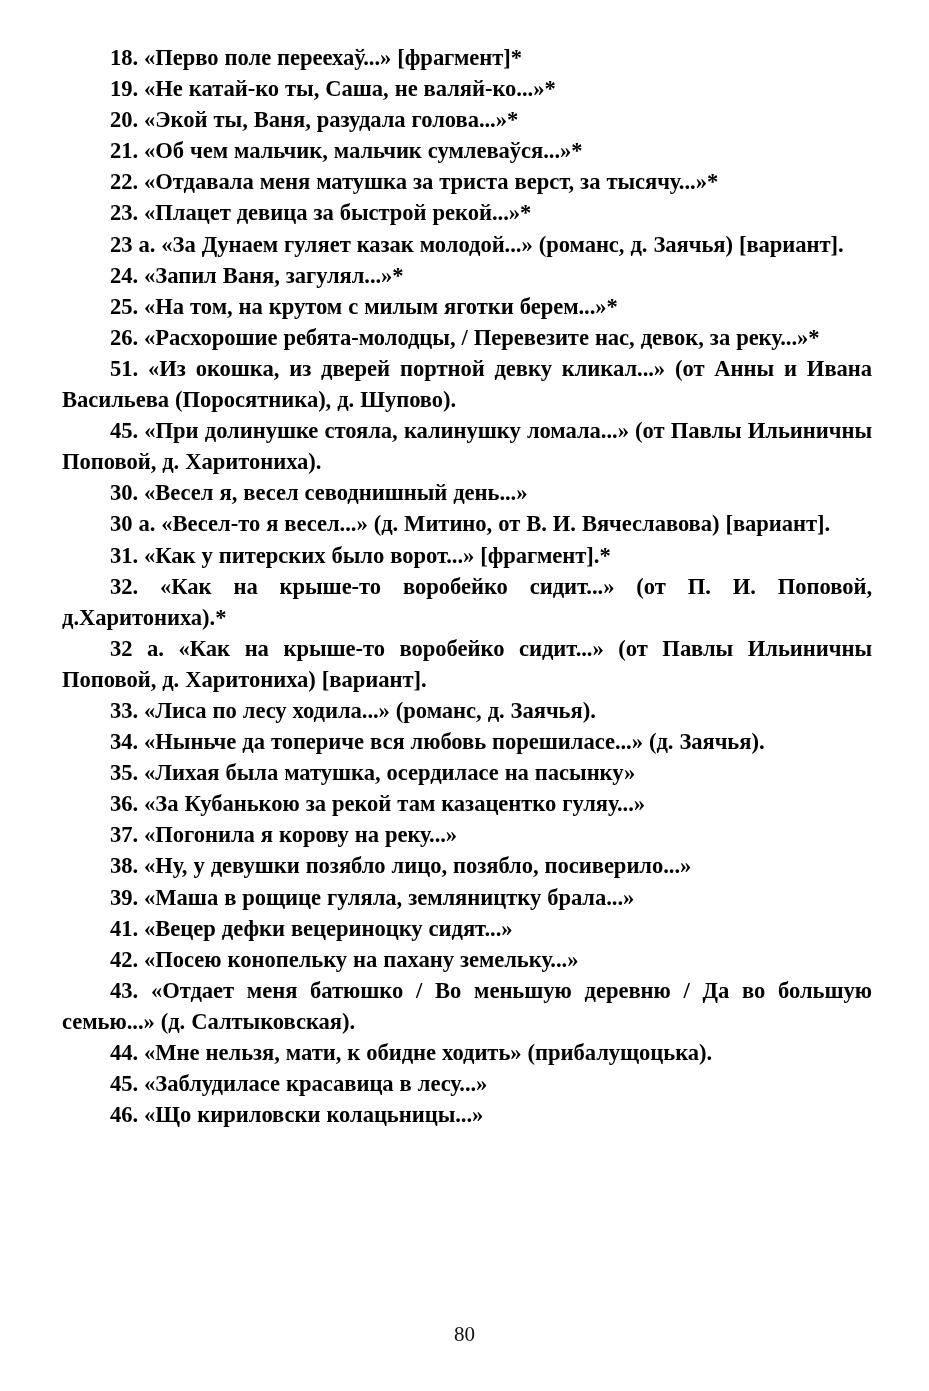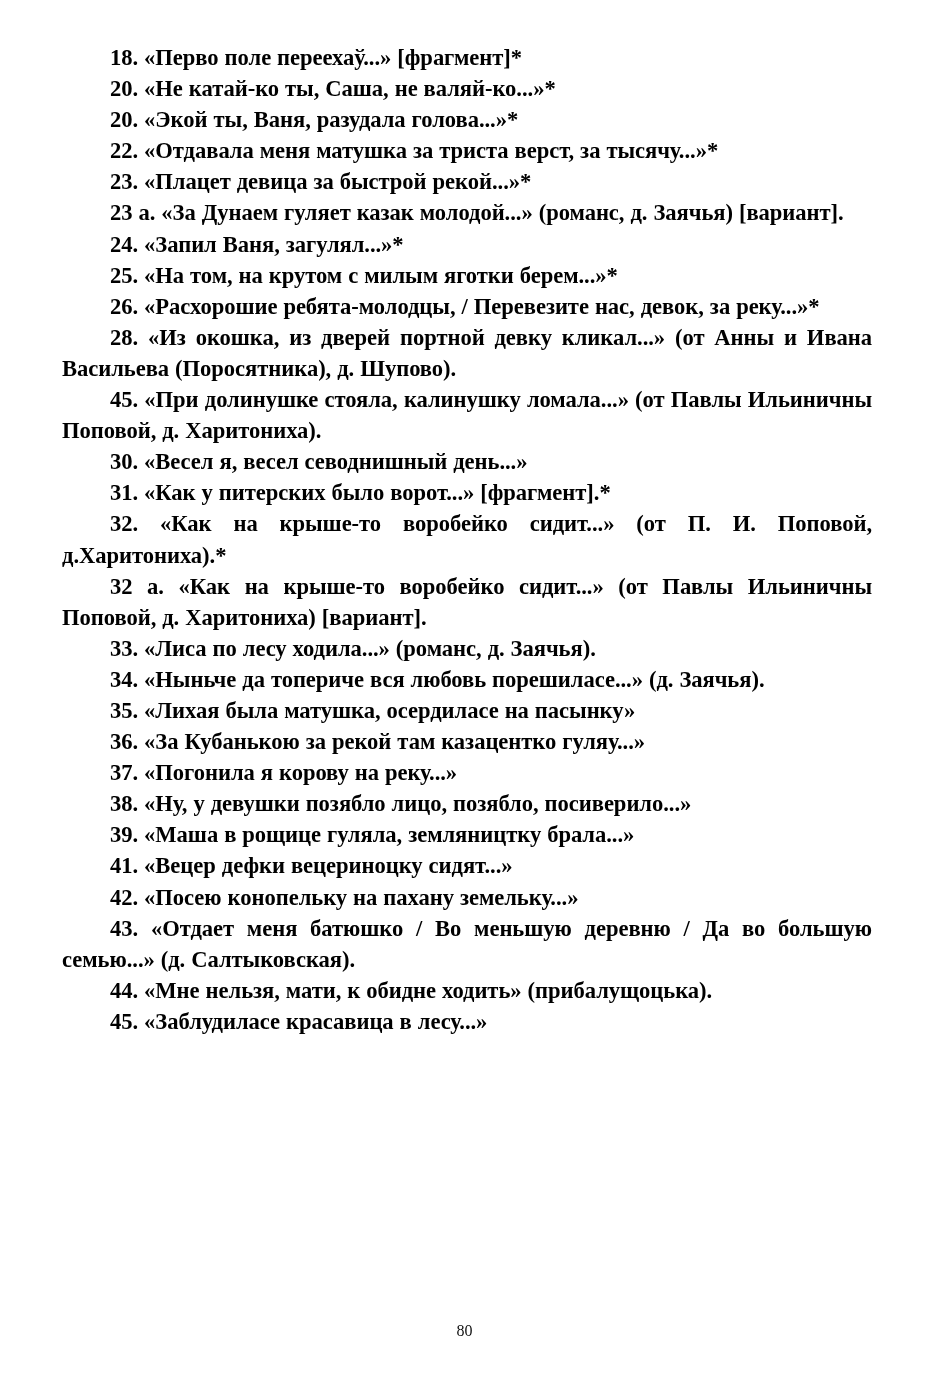--- a/index.html
+++ b/index.html
@@ -43,53 +43,56 @@
   
   .entry.single {
     text-align: left;
   }
   .pagenum {
     position: absolute;
     left: 0;
     top: 1322px;
     width: 929px;
     text-align: center;
-    font-size: 16px;
+    font-size: 21px;
     font-weight: 400;
     font-family: "Liberation Serif", "DejaVu Serif", serif;
     color: #111111;
   }
 </style>
 </head>
 <body>
 
 <div class="page">
   <div class="content" id="entry-list">
       <p class="entry single">18. «Перво поле переехаў...» [фрагмент]*</p>
-      <p class="entry single">20. «Не катай-ко ты, Саша, не валяй-ко...»*</p>
+      <p class="entry single">19. «Не катай-ко ты, Саша, не валяй-ко...»*</p>
       <p class="entry single">20. «Экой ты, Ваня, разудала голова...»*</p>
+      <p class="entry single">21. «Об чем мальчик, мальчик сумлеваўся...»*</p>
       <p class="entry single">22. «Отдавала меня матушка за триста верст, за тысячу...»*</p>
       <p class="entry single">23. «Плацет девица за быстрой рекой...»*</p>
       <p class="entry">23 а. «За Дунаем гуляет казак молодой...» (романс, д. Заячья) [вариант].</p>
       <p class="entry single">24. «Запил Ваня, загулял...»*</p>
       <p class="entry single">25. «На том, на крутом с милым яготки берем...»*</p>
       <p class="entry">26. «Расхорошие ребята-молодцы, / Перевезите нас, девок, за реку...»*</p>
-      <p class="entry">28. «Из окошка, из дверей портной девку кликал...» (от Анны и Ивана Васильева (Поросятника), д. Шупово).</p>
+      <p class="entry">51. «Из окошка, из дверей портной девку кликал...» (от Анны и Ивана Васильева (Поросятника), д. Шупово).</p>
       <p class="entry">45. «При долинушке стояла, калинушку ломала...» (от Павлы Ильиничны Поповой, д. Харитониха).</p>
       <p class="entry single">30. «Весел я, весел севоднишный день...»</p>
+      <p class="entry">30 а. «Весел-то я весел...» (д. Митино, от В. И. Вячеславова) [вариант].</p>
       <p class="entry single">31. «Как у питерских было ворот...» [фрагмент].*</p>
       <p class="entry">32. «Как на крыше-то воробейко сидит...» (от П. И. Поповой, д.Харитониха).*</p>
       <p class="entry">32 а. «Как на крыше-то воробейко сидит...» (от Павлы Ильиничны Поповой, д. Харитониха) [вариант].</p>
       <p class="entry single">33. «Лиса по лесу ходила...» (романс, д. Заячья).</p>
       <p class="entry single">34. «Ныньче да топериче вся любовь порешиласе...» (д. Заячья).</p>
       <p class="entry single">35. «Лихая была матушка, осердиласе на пасынку»</p>
       <p class="entry single">36. «За Кубанькою за рекой там казацентко гуляу...»</p>
       <p class="entry single">37. «Погонила я корову на реку...»</p>
       <p class="entry single">38. «Ну, у девушки позябло лицо, позябло, посиверило...»</p>
       <p class="entry single">39. «Маша в рощице гуляла, земляництку брала...»</p>
       <p class="entry single">41. «Вецер дефки вецериноцку сидят...»</p>
       <p class="entry single">42. «Посею конопельку на пахану земельку...»</p>
       <p class="entry">43. «Отдает меня батюшко / Во меньшую деревню / Да во большую семью...» (д. Салтыковская).</p>
       <p class="entry single">44. «Мне нельзя, мати, к обидне ходить» (прибалущоцька).</p>
       <p class="entry single">45. «Заблудиласе красавица в лесу...»</p>
+      <p class="entry single">46. «Що кириловски колацьницы...»</p>
     </div>
   <div class="pagenum">80</div>
 </div>
 
 </body></html>

